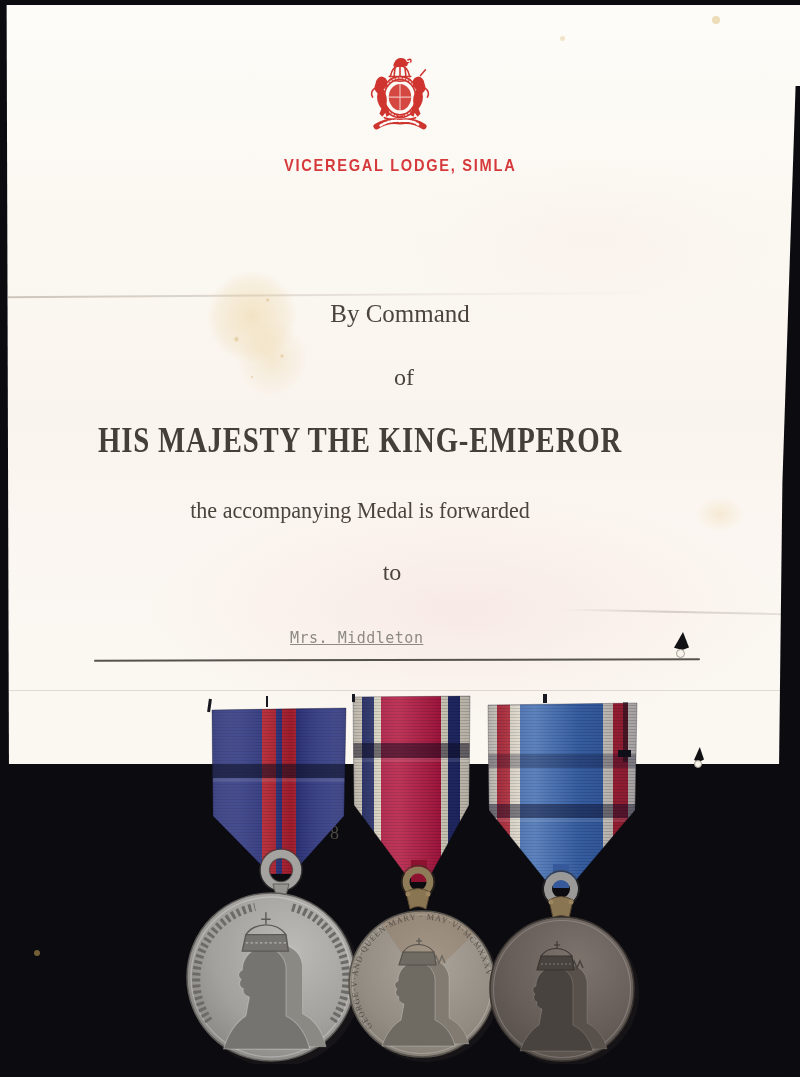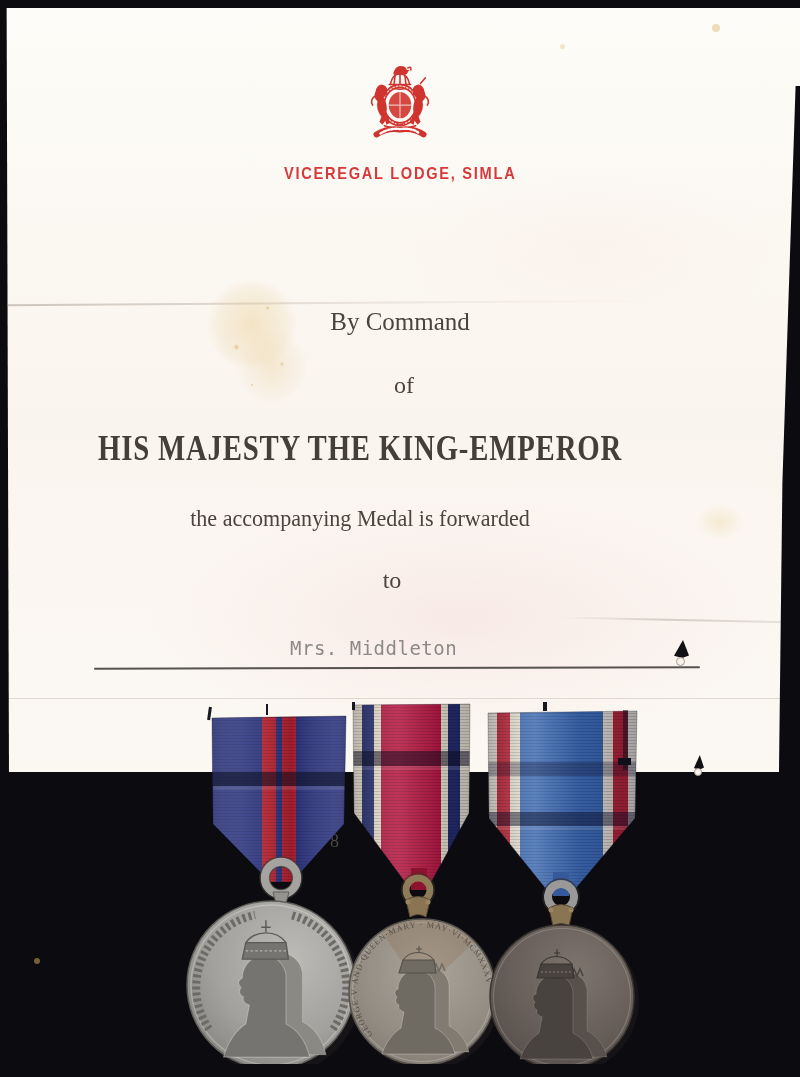--- a/index.html
+++ b/index.html
@@ -1,18 +1,18 @@
 <!DOCTYPE html>
 <html><head>
 <meta charset="utf-8">
 <style>
   html,body{margin:0;padding:0;background:#2a2a2e;}
   .page{position:relative;width:800px;height:1077px;overflow:hidden;background:#0b0b10;
         font-family:"Liberation Serif","DejaVu Serif",serif;}
-  .paper{position:absolute;left:0;top:8px;width:800px;height:764px;
+  .paper{position:absolute;left:0;top:0;width:800px;height:764px;
          background:linear-gradient(180deg,#fdfcf8 0%,#fbf8f2 28%,#faf4ee 54%,#fbf6f1 70%,#fbf8f2 100%);}
   .tint{position:absolute;pointer-events:none;}
   .tint-pink{left:0;top:430px;width:800px;height:360px;
      background:radial-gradient(420px 160px at 58% 50%,rgba(246,224,221,.55),rgba(246,224,221,0) 75%);}
   .tint-pink2{left:380px;top:130px;width:420px;height:220px;
      background:radial-gradient(260px 110px at 50% 50%,rgba(250,238,232,.5),rgba(250,238,232,0) 75%);}
 
   
   .crease{position:absolute;height:2px;pointer-events:none;}
   .crease-1{left:8px;top:294px;width:650px;transform:rotate(-0.4deg);
@@ -44,21 +44,21 @@
      font-weight:700;font-size:17px;letter-spacing:2px;color:#d6393b;transform:scaleX(.86);}
   .bodyline{position:absolute;left:0;width:800px;text-align:center;color:#4a443d;}
   .l-bycommand{top:300px;font-size:25px;}
   .l-of{top:364px;font-size:24px;transform:translateX(4px);}
   .l-majesty{top:419px;font-size:36px;font-weight:700;letter-spacing:1px;color:#443f38;
      transform:translateX(-40px) scaleX(.80);}
   .l-forwarded{top:497px;font-size:24px;transform:translateX(-40px) scaleX(.92);}
   .l-to{top:559px;font-size:24px;transform:translateX(-8px);}
 
   .recipient{position:absolute;left:290px;top:629px;font-family:"DejaVu Sans Mono","Liberation Mono",monospace;
-     font-size:19px;color:#8d8a85;letter-spacing:.5px;}
+     font-size:15px;color:#8d8a85;letter-spacing:.5px;text-decoration:underline;}
   .sig-line{position:absolute;left:94px;top:659px;width:606px;height:2px;background:#56524d;
      border-radius:1px;transform:rotate(-0.15deg);}
   .form-number{position:absolute;left:330px;top:823px;font-size:18px;letter-spacing:3px;color:#4e4a44;}
 
   
   .ink-arrow{position:absolute;background:#121214;}
   .arrow-1{left:674px;top:632px;width:15px;height:18px;clip-path:polygon(60% 0%,100% 86%,55% 100%,0% 88%);}
   .arrow-2{left:694px;top:747px;width:10px;height:15px;clip-path:polygon(58% 0%,100% 84%,50% 100%,0% 86%);}
   .ink-dot{position:absolute;border:1px solid #a39c92;border-radius:50%;background:#f7f2ea;}
   .dot-1{left:676px;top:649px;width:7px;height:7px;}

